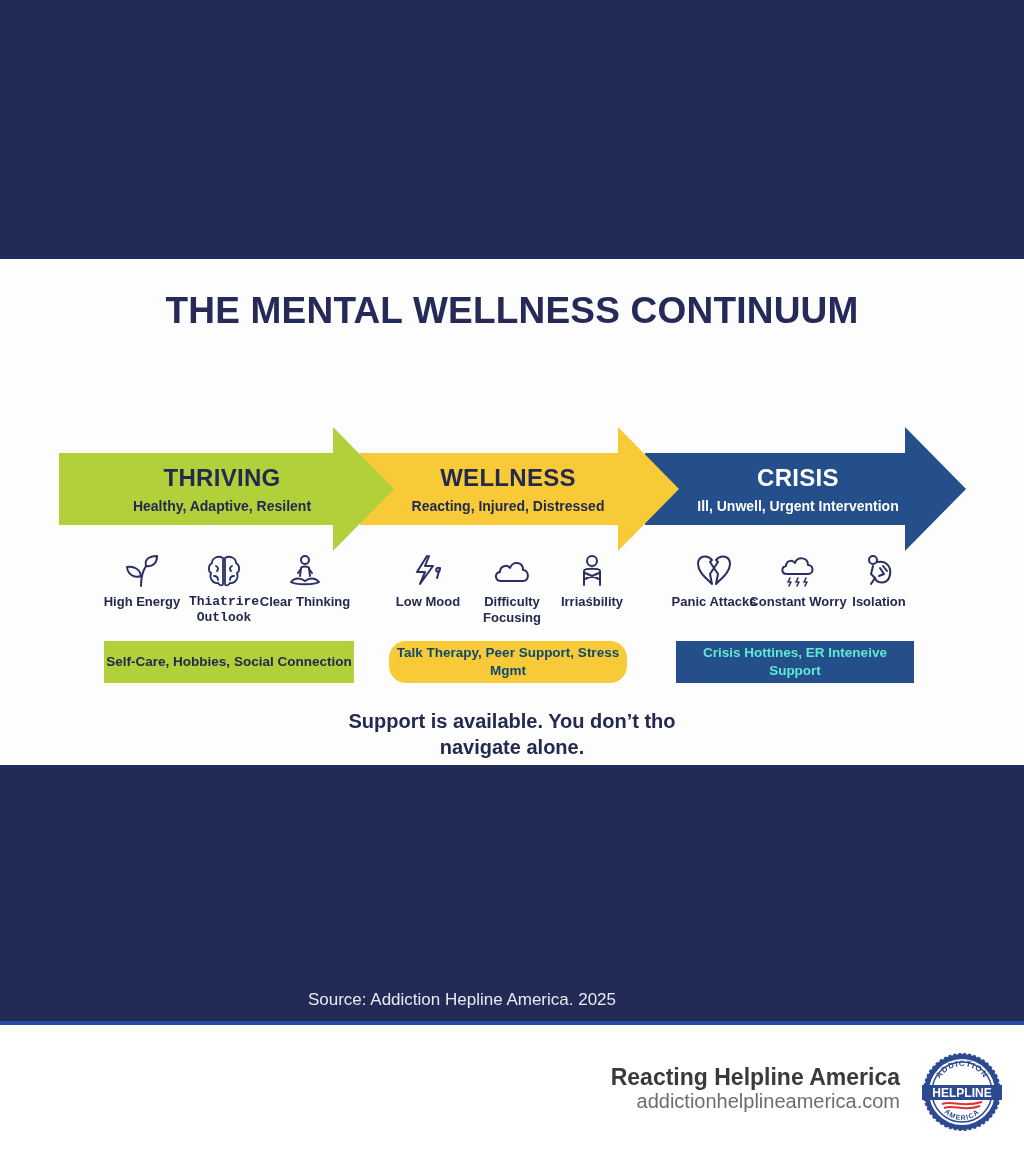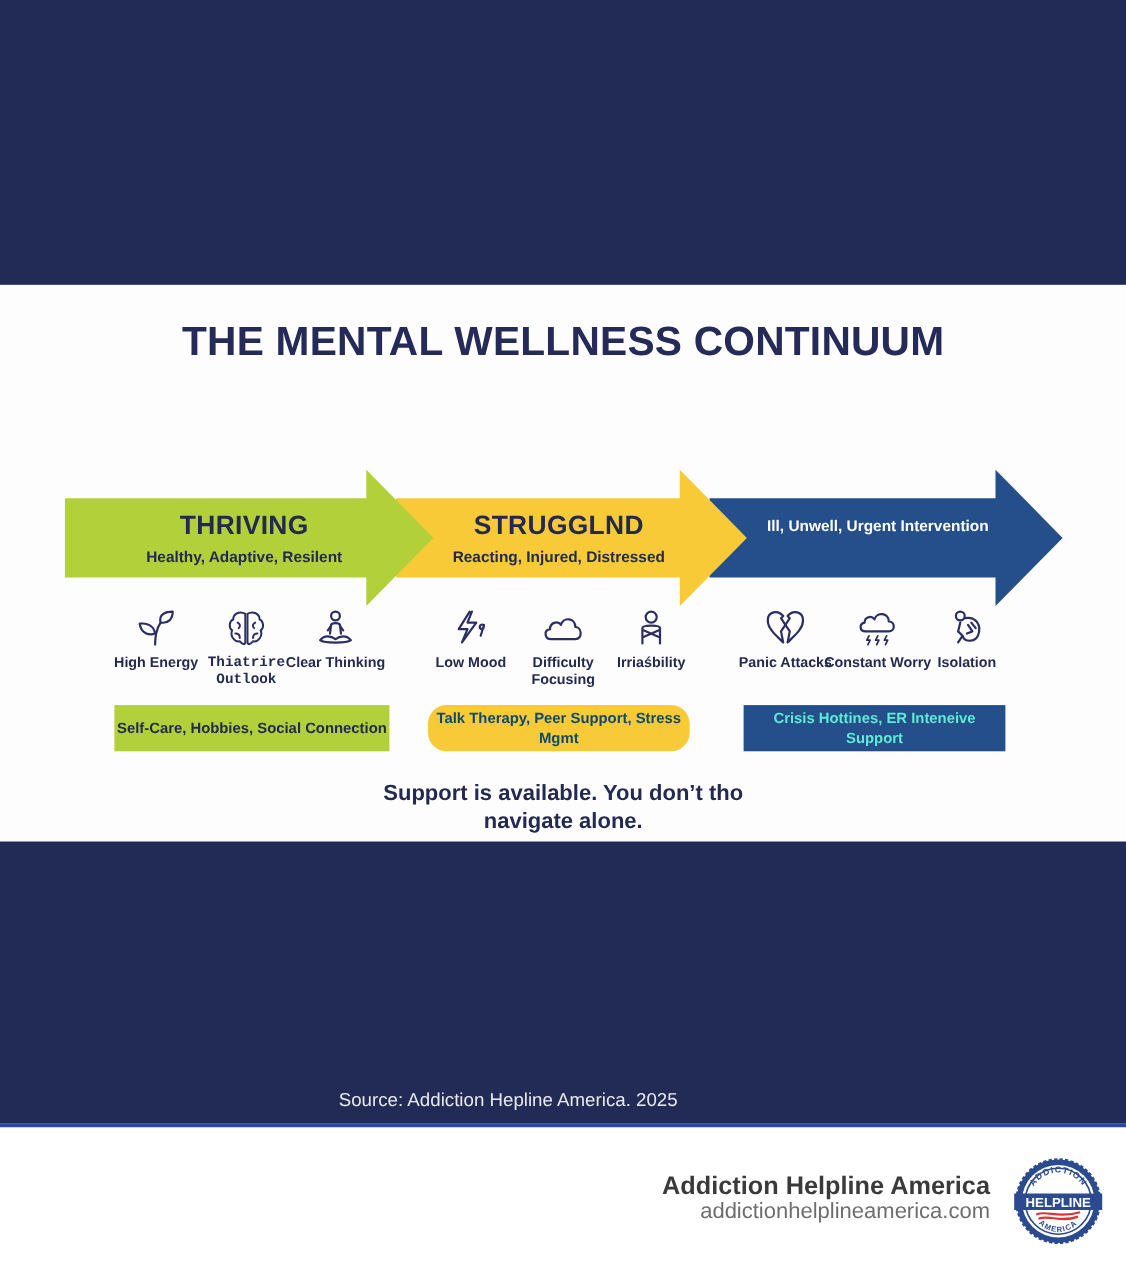--- a/index.html
+++ b/index.html
@@ -70,24 +70,25 @@
 
     <polygon fill="#b2d03a" points="59,453 333,453 333,427 394,489 333,551 333,525 59,525"></polygon>
   </svg>
 </div>
 
 <div class="stage-label" style="left:80px; top:464px; width:284px; color:#23294f;">
   <div class="stage-name">THRIVING</div>
   <div class="stage-sub">Healthy, Adaptive, Resilent</div>
 </div>
 <div class="stage-label" style="left:370px; top:464px; width:276px; color:#23294f;">
-  <div class="stage-name">STRUGGLND</div>
+  <div class="stage-name">WELLNESS</div>
   <div class="stage-sub">Reacting, Injured, Distressed</div>
 </div>
 <div class="stage-label" style="left:660px; top:464px; width:276px; color:#ffffff;">
+  <div class="stage-name">CRISIS</div>
   <div class="stage-sub">Ill, Unwell, Urgent Intervention</div>
 </div>
 
 <div class="sym" style="left:87px; top:554px;">
   <svg width="36" height="34" viewBox="0 0 36 34" fill="none" stroke="#2b2e63" stroke-width="2" stroke-linecap="round" stroke-linejoin="round">
     <path d="M17 32 C17 24 18 18 22 12"></path>
     <path d="M22 12 C20 4 27 2 33 2 C33 9 29 13 22 12 Z"></path>
     <path d="M17 22 C12 24 4 22 3 13 C10 12 16 15 17 22 Z"></path>
   </svg>
   <span class="sym-label">High Energy</span>
@@ -158,21 +159,21 @@
 
 <div class="sbox" style="left:104px; top:641px; width:250px; background:#b2d03a; color:#23294f;">Self-Care, Hobbies, Social Connection</div>
 <div class="sbox" style="left:389px; top:641px; width:238px; background:#f8ca37; color:#0c4a6e;border-radius:17px;">Talk Therapy, Peer Support, Stress Mgmt</div>
 <div class="sbox" style="left:676px; top:641px; width:238px; background:#244f8a; color:#5eead4;">Crisis Hottines, ER Inteneive Support</div>
 
 <p class="tagline">Support is available. You don’t tho navigate alone.</p>
 
 <p class="source">Source: Addiction Hepline America. 2025</p>
 
 <div class="brand">
-  <div class="brand-name">Addiction Helpline America</div>
+  <div class="brand-name">Reacting Helpline America</div>
   <div class="brand-url">addictionhelplineamerica.com</div>
 </div>
 
 <div class="logo">
   <svg width="84" height="80" viewBox="0 0 84 80">
     <defs>
       <path id="arcTop" d="M16 40 A26 26 0 0 1 68 40"></path>
       <path id="arcBot" d="M18 44 A24 24 0 0 0 66 44"></path>
     </defs>
     <circle cx="42" cy="40" r="38" fill="#2c4a8f" stroke="#2c4a8f" stroke-width="2" stroke-dasharray="3 2"></circle>

